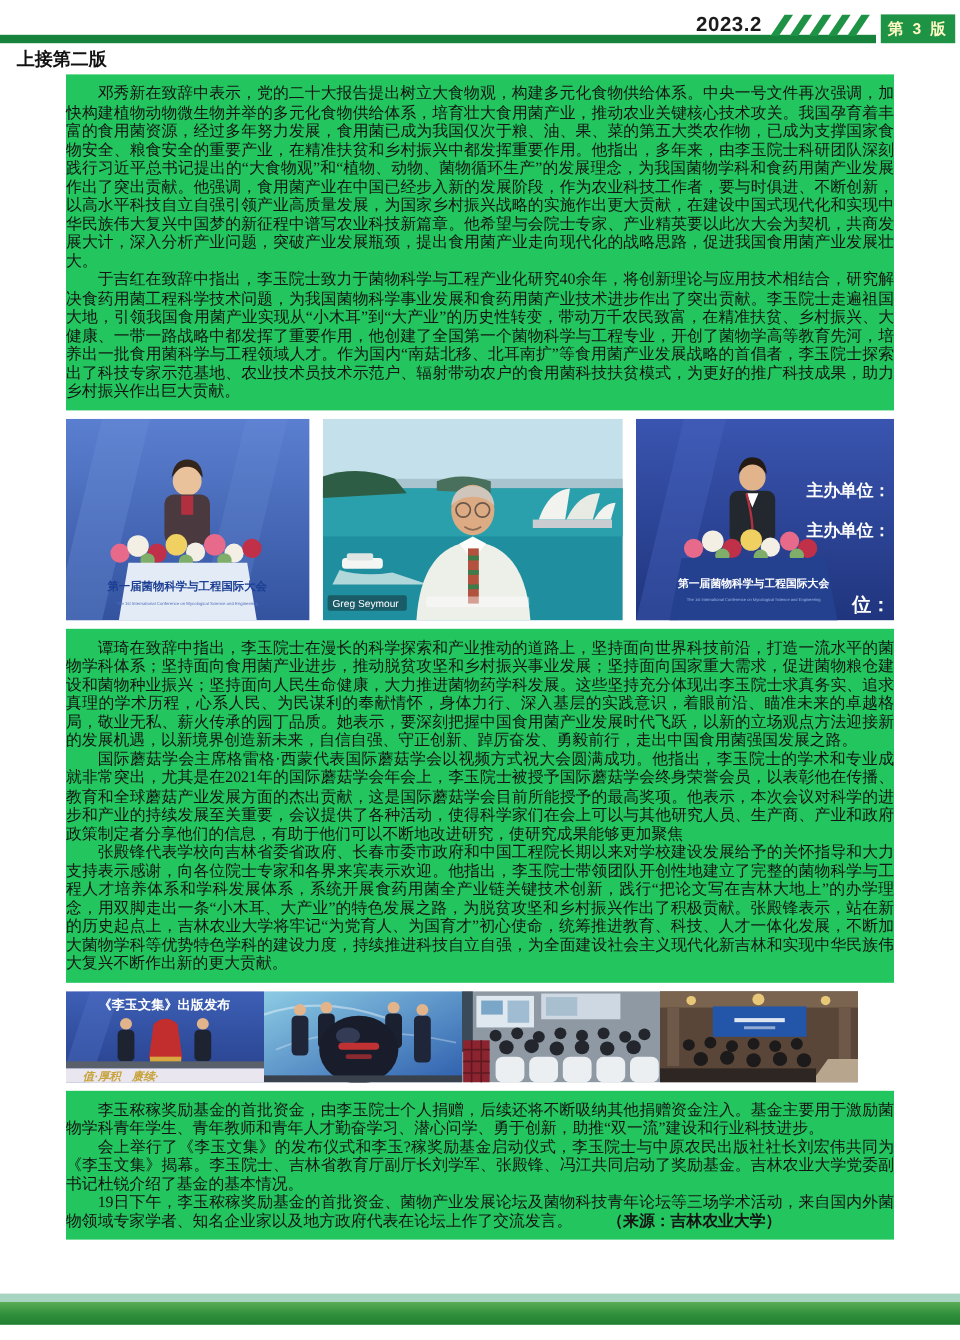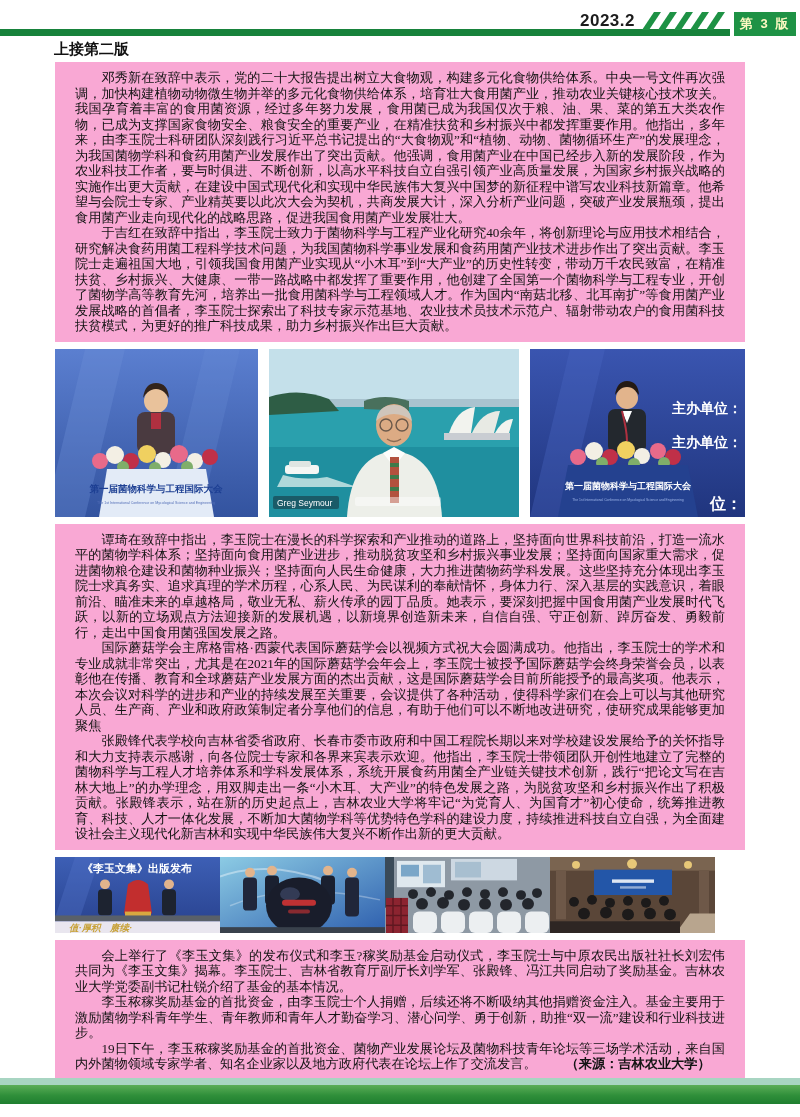--- a/index.html
+++ b/index.html
@@ -8,24 +8,24 @@
     font-family:"Liberation Sans","DejaVu Sans",sans-serif;overflow:hidden;
   }
   
   .masthead{position:absolute;top:0;left:0;width:707px;height:40px;}
   .head-bar{position:absolute;top:29px;left:0;width:730px;height:7px;background:#17823B;}
   .issue-date{position:absolute;top:11px;left:560px;width:75px;text-align:right;
     font-size:17px;font-weight:bold;color:#1c1c1c;letter-spacing:.5px;}
   .head-stripes{position:absolute;top:12px;left:642px;}
   .page-badge{position:absolute;top:12px;left:734px;width:62px;height:24px;background:#1E9245;
     color:#fef9c3;font-size:13px;font-weight:bold;text-align:center;line-height:24px;letter-spacing:2px;}
-  .continue-note{position:absolute;top:40px;left:14px;font-size:15px;font-weight:bold;color:#111;margin-left:40px;}
+  .continue-note{position:absolute;top:40px;left:14px;font-size:15px;font-weight:bold;color:#111;}
   
   .content{position:absolute;top:62px;left:55px;width:690px;}
-  .text-block{background:#f9a8d4;padding:8px 20px;box-sizing:border-box;}
+  .text-block{background:#22c55e;padding:8px 0;box-sizing:border-box;}
   .text-block + .photo-row,.photo-row + .text-block{margin-top:7px;}
   .para{margin:0;text-indent:2em;text-align:justify;color:#141414;
     font-family:"Liberation Serif","DejaVu Serif",serif;
     font-size:13.2px;line-height:15.5px;}
   .credit{font-weight:bold;font-family:"Liberation Sans","DejaVu Sans",sans-serif;
     padding-left:2.2em;white-space:nowrap;}
   
   .photo-row{display:flex;}
   .photo-row.r1{height:168px;gap:11px;}
   .photo-row.r2{height:76px;}
@@ -285,22 +285,22 @@
           <circle cx="78" cy="59" r="6"></circle>
         <circle cx="100" cy="58" r="6"></circle>
           <circle cx="120" cy="59" r="6"></circle>
       </g>
       <path d="M126 78 L140 58 L165 58 L165 78 Z" fill="#b8a58e"></path>
       <rect y="66" width="130" height="12" fill="#2e2623"></rect>
     </svg>
   </div>
 
   <div class="text-block">
+    <p class="para">李玉秾稼奖励基金的首批资金，由李玉院士个人捐赠，后续还将不断吸纳其他捐赠资金注入。基金主要用于激励菌物学科青年学生、青年教师和青年人才勤奋学习、潜心问学、勇于创新，助推“双一流”建设和行业科技进步。</p>
     <p class="para">会上举行了《李玉文集》的发布仪式和李玉?稼奖励基金启动仪式，李玉院士与中原农民出版社社长刘宏伟共同为《李玉文集》揭幕。李玉院士、吉林省教育厅副厅长刘学军、张殿锋、冯江共同启动了奖励基金。吉林农业大学党委副书记杜锐介绍了基金的基本情况。</p>
-    <p class="para">李玉秾稼奖励基金的首批资金，由李玉院士个人捐赠，后续还将不断吸纳其他捐赠资金注入。基金主要用于激励菌物学科青年学生、青年教师和青年人才勤奋学习、潜心问学、勇于创新，助推“双一流”建设和行业科技进步。</p>
     <p class="para"><span>19日下午，李玉秾稼奖励基金的首批资金、菌物产业发展论坛及菌物科技青年论坛等三场学术活动，来自国内外菌物领域专家学者、知名企业家以及地方政府代表在论坛上作了交流发言。</span><span class="credit">（来源：吉林农业大学）</span></p>
   </div>
 </div>
 
 <div class="footer">
   <div class="light"></div>
   <div class="green"></div>
 </div>
 
 </body></html>

